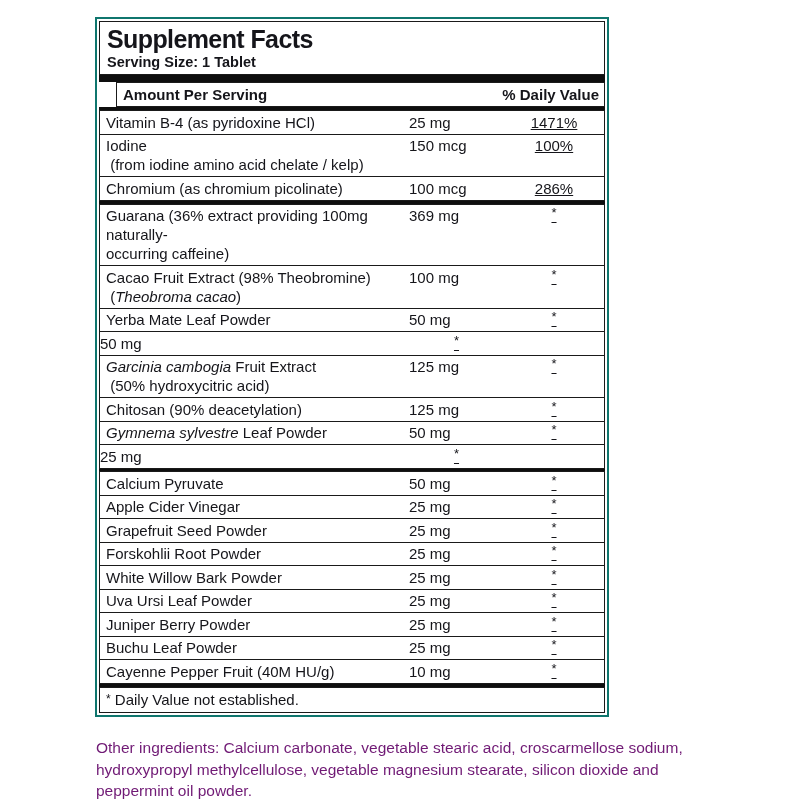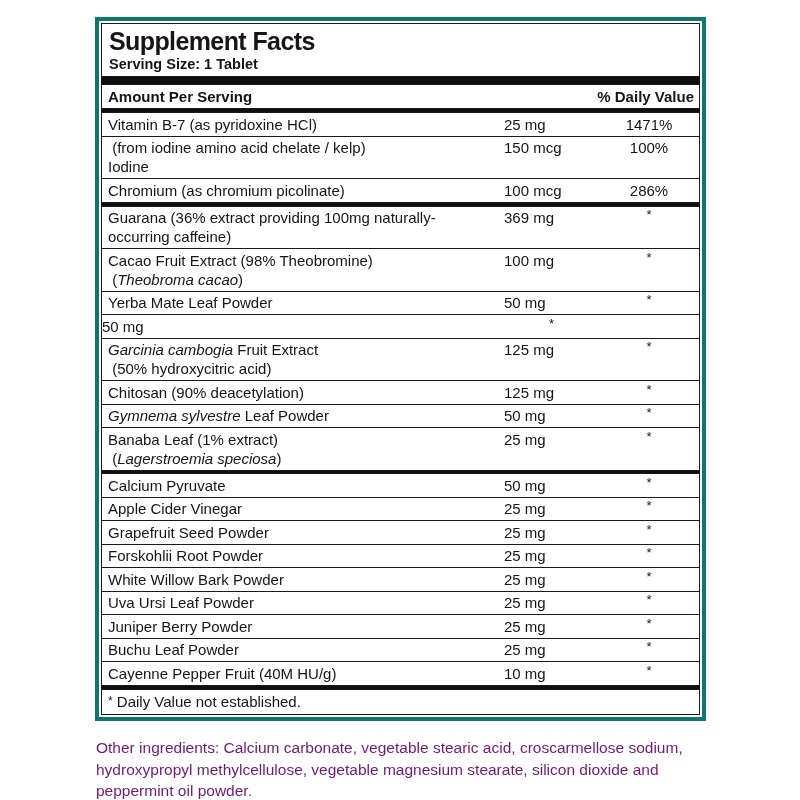--- a/index.html
+++ b/index.html
@@ -4,53 +4,54 @@
 <style>
   html,body { margin:0; padding:0; }
   body {
     width:800px; height:800px; background:#ffffff;
     font-family:"Liberation Sans", sans-serif;
     color:#15151a;
     position:relative;
     -webkit-font-smoothing:antialiased;
   }
   .label-box {
-    position:absolute; left:95px; top:17px; width:611px;
-    border:4px solid #0f766e; box-sizing:border-box;
+    position:absolute; left:95px; top:17px; width:514px;
+    border:2px solid #0f766e; box-sizing:border-box;
     padding:2px; background:#fff;
   }
   .cell { border:1.5px solid #1a1a1a; box-sizing:border-box; }
   .title-cell { padding:3px 7px 4px 7px; }
   .sf-title {
     font-size:25px; font-weight:bold; letter-spacing:-0.6px;
     line-height:1.12; margin:0;
   }
   .serving-size { font-size:14.5px; font-weight:bold; margin-top:1px; }
   .bar-thick { height:7px; background:#0e0e0e; }
   .bar-med   { height:3px; background:#0e0e0e; }
   .bar-med2  { height:2.5px; background:#0e0e0e; }
   .header-row {
     display:grid; grid-template-columns:1fr auto;
     font-weight:bold; font-size:15px; line-height:19px;
     padding:2px 0;
+    margin-left:17px;
   }
   .header-row .hleft  { padding-left:6px; }
   .header-row .hright { padding-right:5px; }
   .block { }
   .row {
     display:grid; grid-template-columns:1fr 95px 100px;
     align-items:start;
     font-size:15px; line-height:19px;
     padding:1.5px 0 2px 0;
   }
   .row + .row { border-top:1.5px solid #1a1a1a; }
   .name { padding-left:6px; white-space:pre-wrap; }
   .name .it { font-style:italic; }
   .amt { white-space:nowrap; }
-  .dv  { text-align:center; }
+  .dv  { text-align:center;text-decoration:underline; }
   .dv .ast { font-size:13px; line-height:13px; vertical-align:top; }
   .footer-cell { font-size:15px; line-height:19px; padding:2px 6px 3px 6px; }
   .footer-cell .ast { font-size:12px; vertical-align:top; }
   .other-ingredients {
     position:absolute; left:96px; top:737px; width:592px;
     font-size:15.5px; line-height:21.5px; color:#701a75;
   }
 </style>
 </head>
 <body>
@@ -65,26 +66,26 @@
 
   <div class="cell header-row">
     <div class="hleft">Amount Per Serving</div>
     <div class="hright">% Daily Value</div>
   </div>
 
   <div class="bar-med"></div>
 
   <div class="cell block">
       <div class="row">
-        <div class="name"><div><span>Vitamin B-7 (as pyridoxine HCl)</span></div></div>
+        <div class="name"><div><span>Vitamin B-4 (as pyridoxine HCl)</span></div></div>
         <div class="amt">25 mg</div>
         <div class="dv">1471%</div>
       </div>
       <div class="row">
-        <div class="name"><div><span> (from iodine amino acid chelate / kelp)</span></div><div><span>Iodine</span></div></div>
+        <div class="name"><div><span>Iodine</span></div><div><span> (from iodine amino acid chelate / kelp)</span></div></div>
         <div class="amt">150 mcg</div>
         <div class="dv">100%</div>
       </div>
       <div class="row">
         <div class="name"><div><span>Chromium (as chromium picolinate)</span></div></div>
         <div class="amt">100 mcg</div>
         <div class="dv">286%</div>
       </div>
     </div>
 
@@ -119,21 +120,20 @@
         <div class="name"><div><span>Chitosan (90% deacetylation)</span></div></div>
         <div class="amt">125 mg</div>
         <div class="dv"><span class="ast">*</span></div>
       </div>
       <div class="row">
         <div class="name"><div><span class="it">Gymnema sylvestre</span><span> Leaf Powder</span></div></div>
         <div class="amt">50 mg</div>
         <div class="dv"><span class="ast">*</span></div>
       </div>
       <div class="row">
-        <div class="name"><div><span>Banaba Leaf (1% extract)</span></div><div><span> (</span><span class="it">Lagerstroemia speciosa</span><span>)</span></div></div>
         <div class="amt">25 mg</div>
         <div class="dv"><span class="ast">*</span></div>
       </div>
     </div>
 
   <div class="bar-med2"></div>
 
   <div class="cell block">
       <div class="row">
         <div class="name"><div><span>Calcium Pyruvate</span></div></div>

